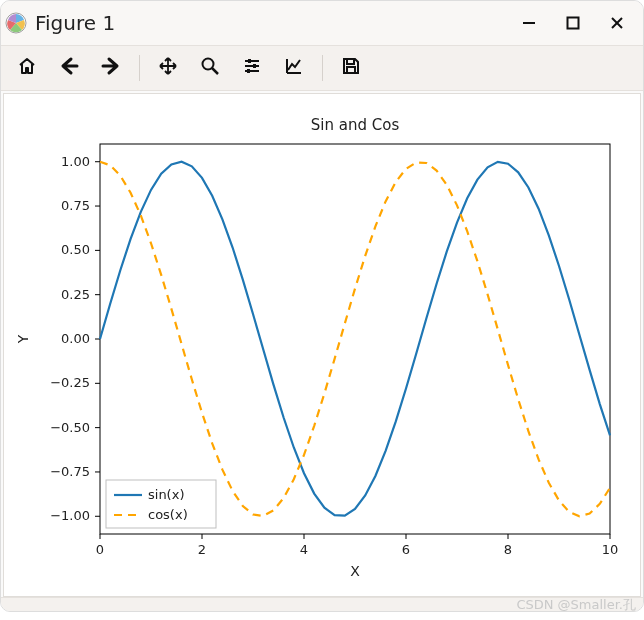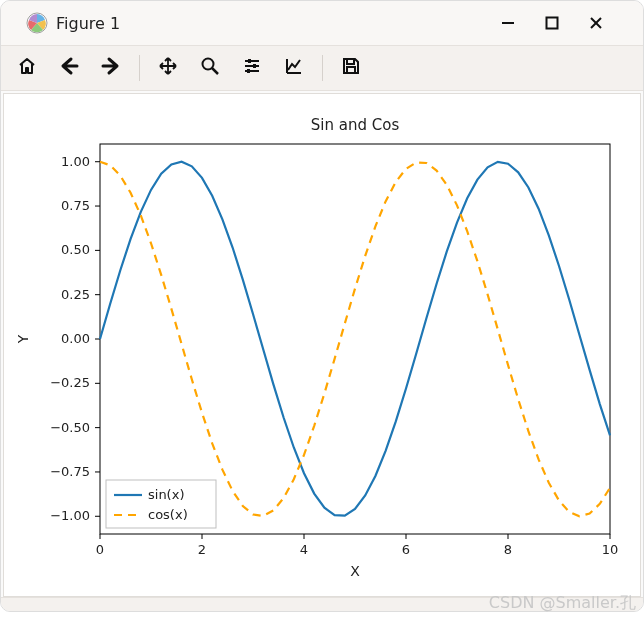--- a/index.html
+++ b/index.html
@@ -19,23 +19,23 @@
     border-radius: 10px;
     background: #fafafa;
     display: flex;
     flex-direction: column;
     overflow: hidden;
   }
   .titlebar {
     height: 44px;
     display: flex;
     align-items: center;
-    padding: 0 25px;
+    padding: 0 4px;
     background: #f9f7f5;
-    font-size: 16px;
+    font-size: 20px;
     color: #222;
   }
   .titlebar .app-icon {
     width: 22px; height: 22px; margin-right: 8px;
     border-radius: 50%;
     position: relative;
   }
   .titlebar .app-icon svg { display:block; }
   .titlebar .spacer { flex: 1; }
   .winbtn {
@@ -84,21 +84,21 @@
   .legend-box { fill: #fff; stroke: #bfbfbf; stroke-width: 1; }
   .legend-text { font-size: 13px; }
   .status {
     height: 14px;
     background: #f4f1ee;
     border-top: 1px solid #e5e1dd;
   }
   .watermark {
     position: absolute;
     right: 8px; bottom: 6px;
-    font-size: 16px;
+    font-size: 13px;
     color: #c9c9c9;
     pointer-events: none;
   }
 </style>
 </head>
 <body>
 
 <div class="window">
 
   <div class="titlebar">

